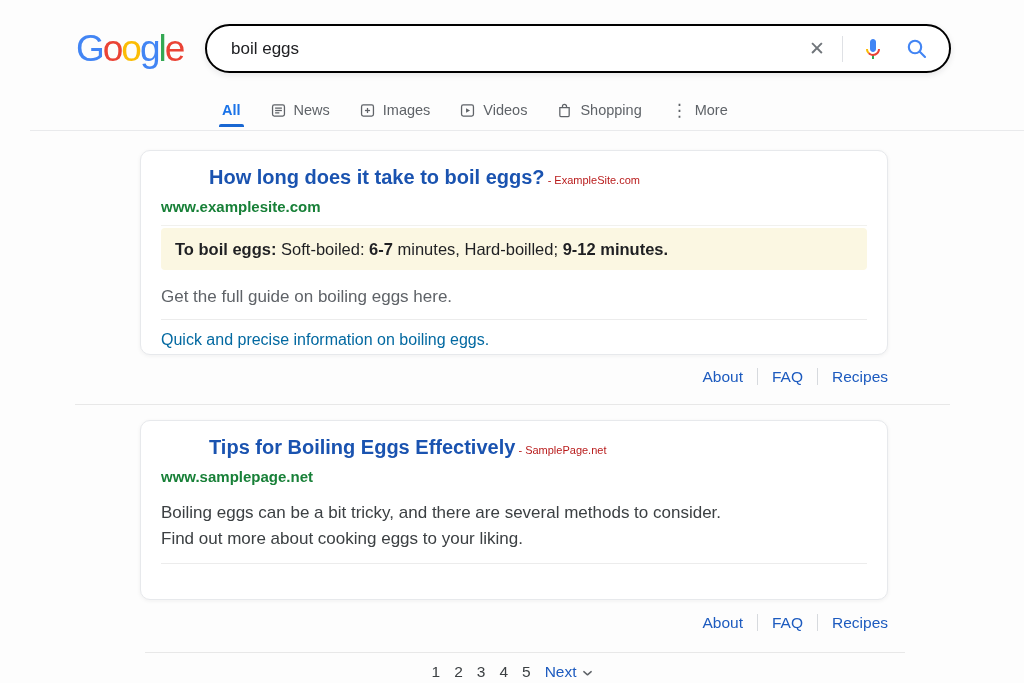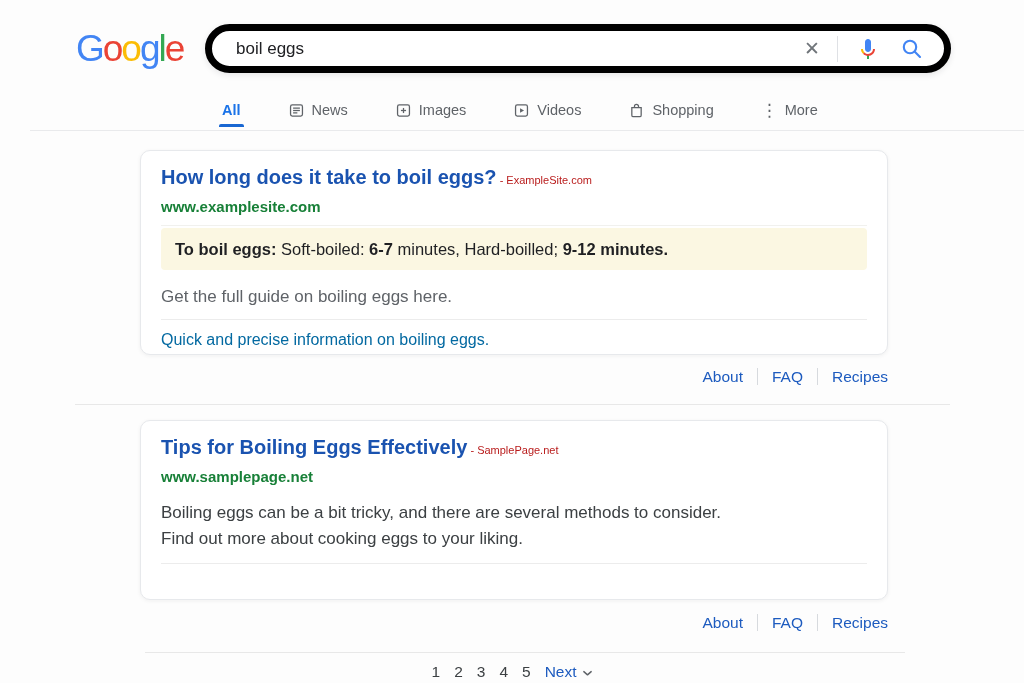--- a/index.html
+++ b/index.html
@@ -17,37 +17,37 @@
     font-size:37px; font-weight:500; letter-spacing:-2px; line-height:46px;
     cursor:pointer; user-select:none;
   }
   .l-blue  { color:#4285F4; }
   .l-red   { color:#EA4335; }
   .l-yellow{ color:#FBBC05; }
   .l-green { color:#34A853; }
 
   .searchbox {
     position:absolute; left:205px; top:24px; width:746px; height:49px;
-    background:#fff; border:7px solid #000000; border-radius:26px;
+    background:#fff; border:2px solid #000000; border-radius:26px;
     box-shadow:0 2px 6px rgba(32,33,36,0.10);
     display:flex; align-items:center; padding:0 20px 0 24px;
   }
   .searchbox input.query {
     flex:1; border:none; outline:none; background:transparent;
     font-family:inherit; font-size:17px; color:#202124;
   }
   .sb-close { font-size:19px; color:#70757a; margin-right:17px; cursor:pointer; line-height:1; }
   .sb-vline { width:1px; height:26px; background:#dfe1e5; margin-right:18px; }
   .sb-ico   { display:flex; align-items:center; cursor:pointer; }
   .sb-mic   { margin-right:20px; }
 
   
   .tabs {
     position:absolute; left:222px; top:97px; height:26px;
-    display:flex; align-items:center; gap:47px;
+    display:flex; align-items:center; gap:29px;
     font-size:14.5px; color:#5f6368;
   }
   .tab { display:flex; align-items:center; gap:7px; cursor:pointer; position:relative; }
   .tab svg { display:block; }
   .tab-active { color:#1a73e8; font-weight:600; }
   .tab-active::after {
     content:""; position:absolute; left:-3px; right:-3px; bottom:-9px;
     height:3px; background:#1967d2; border-radius:2px 2px 0 0;
   }
   .more-dots { font-size:17px; color:#5f6368; line-height:1; }
@@ -59,21 +59,21 @@
   .card {
     position:absolute; left:140px; width:748px;
     background:#fff; border:1px solid #e7e9ec; border-radius:10px;
     box-shadow:0 1px 4px rgba(32,33,36,0.06);
     padding:14px 20px; overflow:hidden;
   }
   .card-1 { top:150px; height:205px; }
   .card-2 { top:420px; height:180px; }
 
   .r-title { font-size:20px; line-height:24px; font-weight:400; }
-  .r-title .t1 { color:#1a53b0; font-weight:700; text-decoration:none; cursor:pointer; }
+  .r-title .t1 { color:#1a53b0; font-weight:700; text-decoration:none; cursor:pointer;margin-left:48px; }
   .r-title .t2 { color:#b91c1c; font-size:11px; cursor:pointer; }
   .r-url { margin-top:5px; font-size:15px; line-height:20px; color:#188038;font-weight:bold; }
 
   .pre-rule { margin-top:8px; height:1px; background:#f1f1ee; }
   .answer-box {
     margin-top:2px; background:#fbf7e2; border-radius:4px;
     padding:10px 14px; font-size:16.5px; line-height:22px; color:#1f2023;
   }
   .answer-box .b { font-weight:700; }
 

